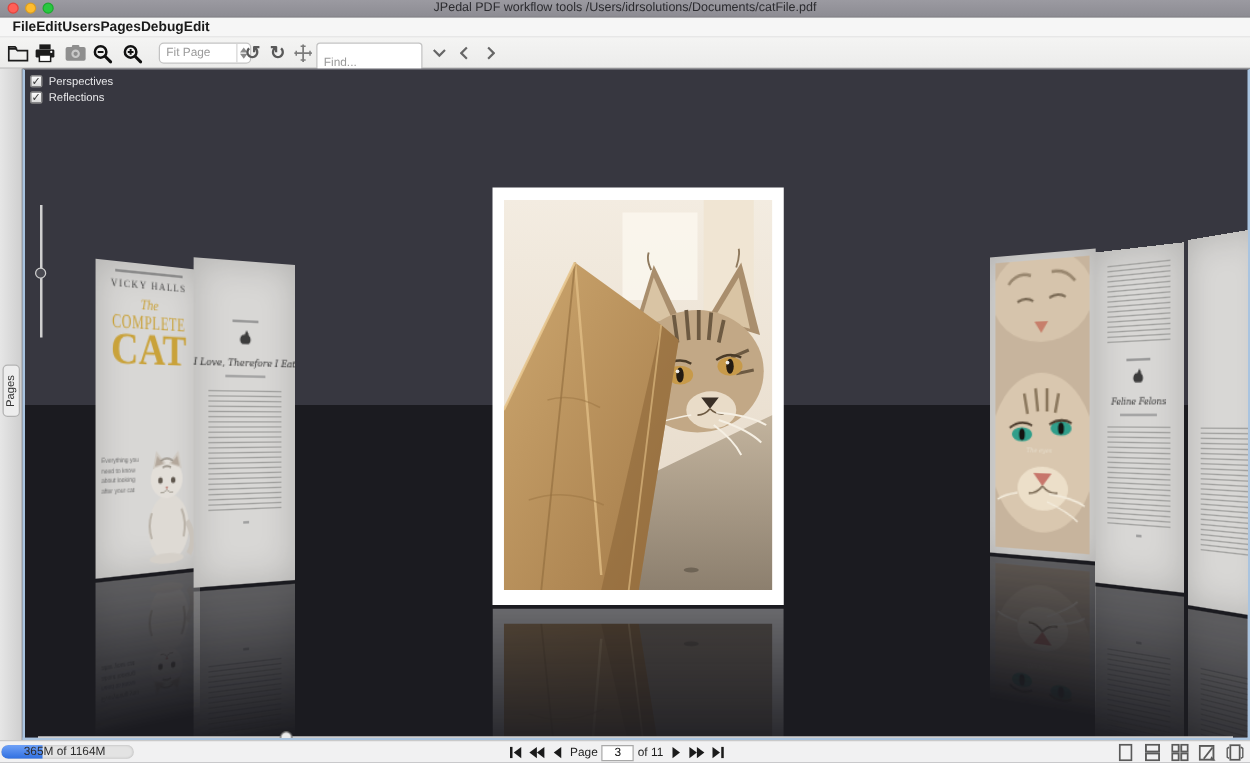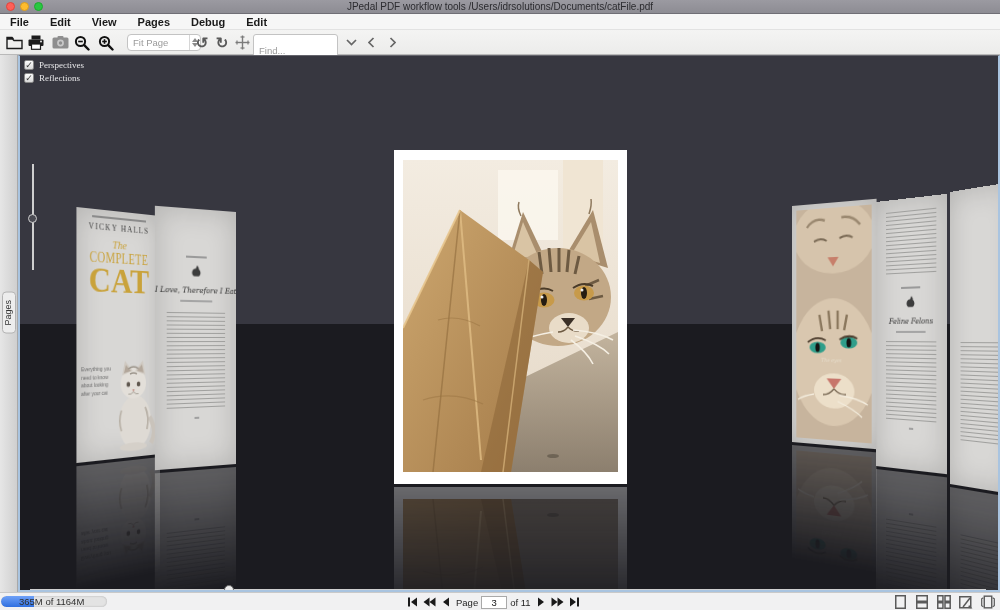--- a/index.html
+++ b/index.html
@@ -8,21 +8,21 @@
   
   .titlebar { position:relative; height:14px; background:linear-gradient(#9b9aa1,#8d8c93); border-bottom:1px solid #6f6e75; }
   .lights { position:absolute; left:6px; top:2px; display:flex; gap:5px; }
   .light { width:9px; height:9px; border-radius:50%; }
   .light.red { background:#ff5f57; border:0.5px solid #e0443e; }
   .light.yellow { background:#febc2e; border:0.5px solid #d89c22; }
   .light.green { background:#28c840; border:0.5px solid #1da82f; }
   .title-text { position:absolute; left:0; right:0; top:1px; text-align:center; font-size:10px; font-weight:normal; color:#2b2b2f; }
 
   
-  .menubar { height:16px; background:#f6f6f6; display:flex; align-items:center; padding-left:10px; gap:21px; border-bottom:1px solid #e2e2e2; }
+  .menubar { height:16px; background:#f6f6f6; display:flex; align-items:center; padding-left:10px; border-bottom:1px solid #e2e2e2; }
   .menu-item { font-size:11px; font-weight:600; color:#1a1a1a; cursor:default; }
 
   
   .toolbar { position:relative; height:25px; background:linear-gradient(#f4f4f3,#ececeb); border-bottom:1px solid #b9b9b9; }
   .tbtn { position:absolute; top:3px; width:20px; height:19px; display:flex; align-items:center; justify-content:center; }
   .combo { position:absolute; left:127px; top:4px; width:74px; height:17px; background:#fff; border:1px solid #c3c3c3; border-radius:4px; display:flex; align-items:center; }
   .combo-text { flex:1; font-size:9.5px; color:#9a9a9a; padding-left:5px; }
   .combo-step { width:11px; height:100%; border-left:1px solid #d6d6d6; display:flex; flex-direction:column; align-items:center; justify-content:center; gap:1px; }
   .tri-up { width:0; height:0; border-left:3px solid transparent; border-right:3px solid transparent; border-bottom:4px solid #8b8b8b; }
   .tri-dn { width:0; height:0; border-left:3px solid transparent; border-right:3px solid transparent; border-top:4px solid #8b8b8b; }
@@ -34,21 +34,21 @@
   .main { position:relative; height:537px; display:flex; }
   .side-strip { width:18px; height:100%; background:linear-gradient(to right,#e6e6e6,#cfcfcf); border-right:1px solid #a8a8a8; position:relative; }
   .pages-tab { position:absolute; left:2px; top:237px; width:14px; padding:7px 0; background:#ededed; border:1px solid #b3b3b3; border-radius:4px; writing-mode:vertical-rl; transform:rotate(180deg); font-size:9px; color:#333; text-align:center; }
 
   .viewport { position:relative; flex:1; height:100%; background:#373740; border:2px solid #a9c4e0; border-top:1px solid #64646c; overflow:hidden; }
   .floor { position:absolute; left:0; right:0; top:268px; bottom:0; background:#1b1b20; }
 
   .checks { position:absolute; left:4px; top:4px; display:flex; flex-direction:column; gap:3px; z-index:40; }
   .checkrow { display:flex; align-items:center; gap:5px; }
   .checkbox { width:10px; height:10px; border-radius:2px; background:linear-gradient(#fdfdfd,#d9d9d9); border:1px solid #888; font-size:9px; line-height:9px; color:#3a3a3a; text-align:center; }
-  .checklabel { font-size:9px; color:#e8e8ea;font-family:Liberation Serif, serif; }
+  .checklabel { font-size:9px; color:#e8e8ea; }
 
   
   .vslider { position:absolute; left:11px; top:108px; width:3px; height:106px; z-index:30; }
   .vtrack { position:absolute; left:1px; top:0; width:1.5px; height:100%; background:#cfcfcf; }
   .vknob { position:absolute; left:-3px; top:50px; width:9px; height:9px; border-radius:50%; background:#4a4a52; border:1.5px solid #cfcfcf; }
   .hslider { position:absolute; left:10px; right:12px; top:529px; height:10px; z-index:30; }
   .htrack { position:absolute; left:0; right:0; top:4px; height:1.5px; background:#cfcfcf; }
   .hknob { position:absolute; left:194px; top:0; width:10px; height:10px; border-radius:50%; background:#ececec; border:1.5px solid #707070; }
 
   
@@ -106,21 +106,21 @@
     <div class="light red"></div>
     <div class="light yellow"></div>
     <div class="light green"></div>
   </div>
   <div class="title-text">JPedal PDF workflow tools /Users/idrsolutions/Documents/catFile.pdf</div>
 </div>
 
 <div class="menubar">
   <span class="menu-item">File</span>
   <span class="menu-item">Edit</span>
-  <span class="menu-item">View</span>
+  <span class="menu-item">Users</span>
   <span class="menu-item">Pages</span>
   <span class="menu-item">Debug</span>
   <span class="menu-item">Edit</span>
 </div>
 
 <div class="toolbar">
   <div class="tbtn" style="left:4px">
     <svg width="17" height="14" viewBox="0 0 17 14">
       <path d="M1 3 L1 12.5 L16 12.5 L16 4.5 L8 4.5 L6.5 3 Z M1 3 L1 1.5 L6 1.5 L7.5 3" fill="none" stroke="#1c1c1c" stroke-width="1.4"></path>
     </svg>

